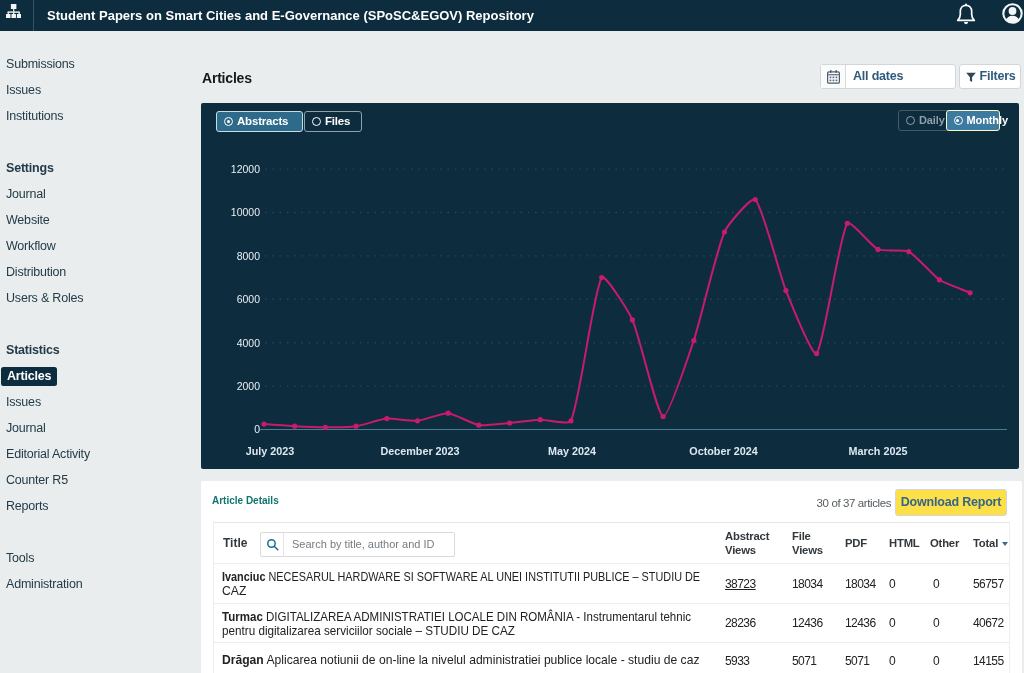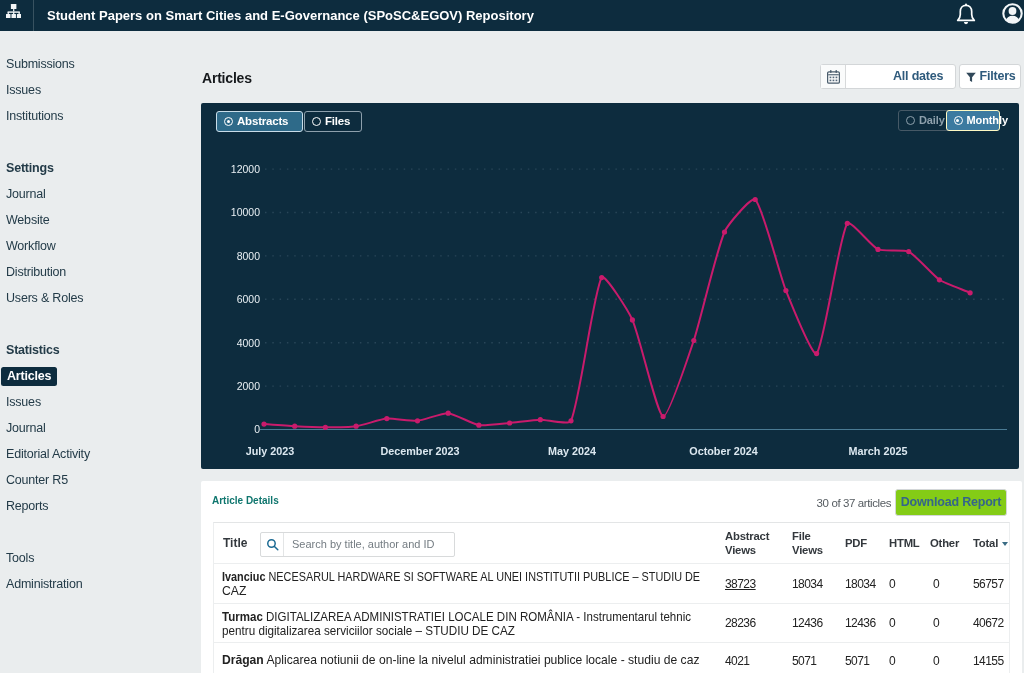--- a/index.html
+++ b/index.html
@@ -23,40 +23,40 @@
 .sidebar li.sel { padding-left:0; }
 .sidebar li.sel span { display:inline-block; background:#0d2c3e; color:#fff; font-weight:bold; border-radius:2.5px; height:19px; line-height:19px; margin-top:4px; padding:0 6px 0 6px; margin-left:1px; }
 
 
 .h1 { position:absolute; left:202px; top:70px; font-size:14px; letter-spacing:-0.2px; font-weight:bold; color:#16191c; }
 
 .btn { position:absolute; background:#fff; border:1px solid #d3d6d8; border-radius:3px; font-size:12.5px; letter-spacing:-0.2px; font-weight:bold; color:#2e5a7c; }
 #alldates { left:820px; top:64px; width:136px; height:25px; border-radius:3px 3px 3px 3px; }
 #alldates .cal { position:absolute; left:0; top:0; width:25px; height:23px; background:#fafbfb; border-right:1px solid #d7d9da; }
 #alldates .cal svg { position:absolute; left:6px; top:5px; }
-#alldates .lbl { position:absolute; left:32px; top:0; line-height:23px;margin-left:40px; }
+#alldates .lbl { position:absolute; left:32px; top:0; line-height:23px; }
 #filters { left:959px; top:64px; width:62px; height:25px; }
 #filters svg { position:absolute; left:6px; top:6.5px; }
 #filters .lbl { position:absolute; left:19.5px; top:0; line-height:23px; }
 
 
 .chartpanel { position:absolute; left:201px; top:103px; width:818px; height:366px; background:#0d2c3e; border-radius:2px; }
 .tgl { position:absolute; height:21px; line-height:19px; font-size:12px; font-weight:bold; color:#fff; border-radius:3px; white-space:nowrap; }
 .tgl .radio { display:inline-block; width:9px; height:9px; border:1.4px solid #fff; border-radius:50%; position:relative; top:1px; margin-right:4px; }
 .tgl .radio.on::after { content:""; position:absolute; left:1.6px; top:1.6px; width:3.4px; height:3.4px; background:#fff; border-radius:50%; }
 #t-abstracts { left:15px; top:8px; width:87px; background:#2e6a89; border:1.5px solid #c8dde9; padding-left:7px; font-size:11.5px; letter-spacing:-0.2px; }
 #t-files { left:103px; top:8px; width:58px; background:transparent; border:1px solid #8da0ac; padding-left:7px; font-size:11.5px; letter-spacing:-0.2px; }
 #t-daily { left:697px; top:7px; width:65px; border:1px solid #465966; color:#8da0ac; padding-left:7px; font-size:11px; letter-spacing:-0.1px; }
 #t-monthly { left:744.5px; top:7px; width:54px; background:#3c7aa0; border:1px solid #fef9c3; padding-left:7px; font-size:11px; letter-spacing:-0.1px; }
 
 
 .tablepanel { position:absolute; left:201px; top:481px; width:821px; height:192px; background:#fff; border-radius:2px 2px 0 0; }
 .tp-h2 { position:absolute; left:11px; top:14px; font-size:10px; font-weight:bold; color:#0f766e; }
 .tp-count { position:absolute; right:131px; top:16px; font-size:11.5px; letter-spacing:-0.4px; color:#555b60; }
-#dlreport { left:694px; top:8px; width:112px; height:27px; position:absolute; background:#84cc16; border:1px solid #d3d6d8; border-radius:3px; font-size:12.5px; letter-spacing:-0.2px; font-weight:bold; color:#35658a; text-align:center; line-height:25px; }
+#dlreport { left:694px; top:8px; width:112px; height:27px; position:absolute; background:#fde047; border:1px solid #d3d6d8; border-radius:3px; font-size:12.5px; letter-spacing:-0.2px; font-weight:bold; color:#35658a; text-align:center; line-height:25px; }
 .ttable { position:absolute; left:12px; top:41px; width:797px; border-top:1px solid #e3e5e6; border-left:1px solid #eceeef; border-right:1px solid #eceeef; }
 .trow { position:relative; border-bottom:1px solid #eceeef; font-size:12.4px; color:#222; }
 .thead { height:41px; }
 .thead .tlabel { position:absolute; left:9px; top:0; line-height:41px; font-weight:bold; font-size:12px; color:#33383d; }
 .search { position:absolute; left:46px; top:9px; width:195px; height:25px; border:1px solid #d8dadb; border-radius:2px; background:#fff; }
 .search .ico { position:absolute; left:0; top:0; width:23px; height:23px; border-right:1px solid #e3e5e6; }
 .search .ico svg { position:absolute; left:5px; top:5px; }
 .search .ph { position:absolute; left:31px; top:0; line-height:23px; font-size:11px; color:#747c82; white-space:nowrap; }
 .coltxt { position:absolute; top:0; font-weight:bold; font-size:11.3px; letter-spacing:-0.2px; color:#33383d; line-height:13.5px; white-space:nowrap; }
 .c-av { left:511px; top:7px; } .c-fv { left:578px; top:7px; }
@@ -265,21 +265,21 @@
         <div class="num n-fv" style="top:12px;">12436</div>
         <div class="num n-pdf" style="top:12px;">12436</div>
         <div class="num n-html" style="top:12px;">0</div>
         <div class="num n-oth" style="top:12px;">0</div>
         <div class="num n-tot" style="top:12px;">40672</div>
       </div>
       <div class="trow r1l" style="height:38px; border-bottom:none;">
         <div class="rtitle" style="top:11px;">
             <div style="transform:scaleX(0.994);"><b>Drăgan</b> Aplicarea notiunii de on-line la nivelul administratiei publice locale - studiu de caz</div>
           </div>
-        <div class="num n-av" style="top:11px;">4021</div>
+        <div class="num n-av" style="top:11px;">5933</div>
         <div class="num n-fv" style="top:11px;">5071</div>
         <div class="num n-pdf" style="top:11px;">5071</div>
         <div class="num n-html" style="top:11px;">0</div>
         <div class="num n-oth" style="top:11px;">0</div>
         <div class="num n-tot" style="top:11px;">14155</div>
       </div>
     </div>
   </div>
 
 </div>

